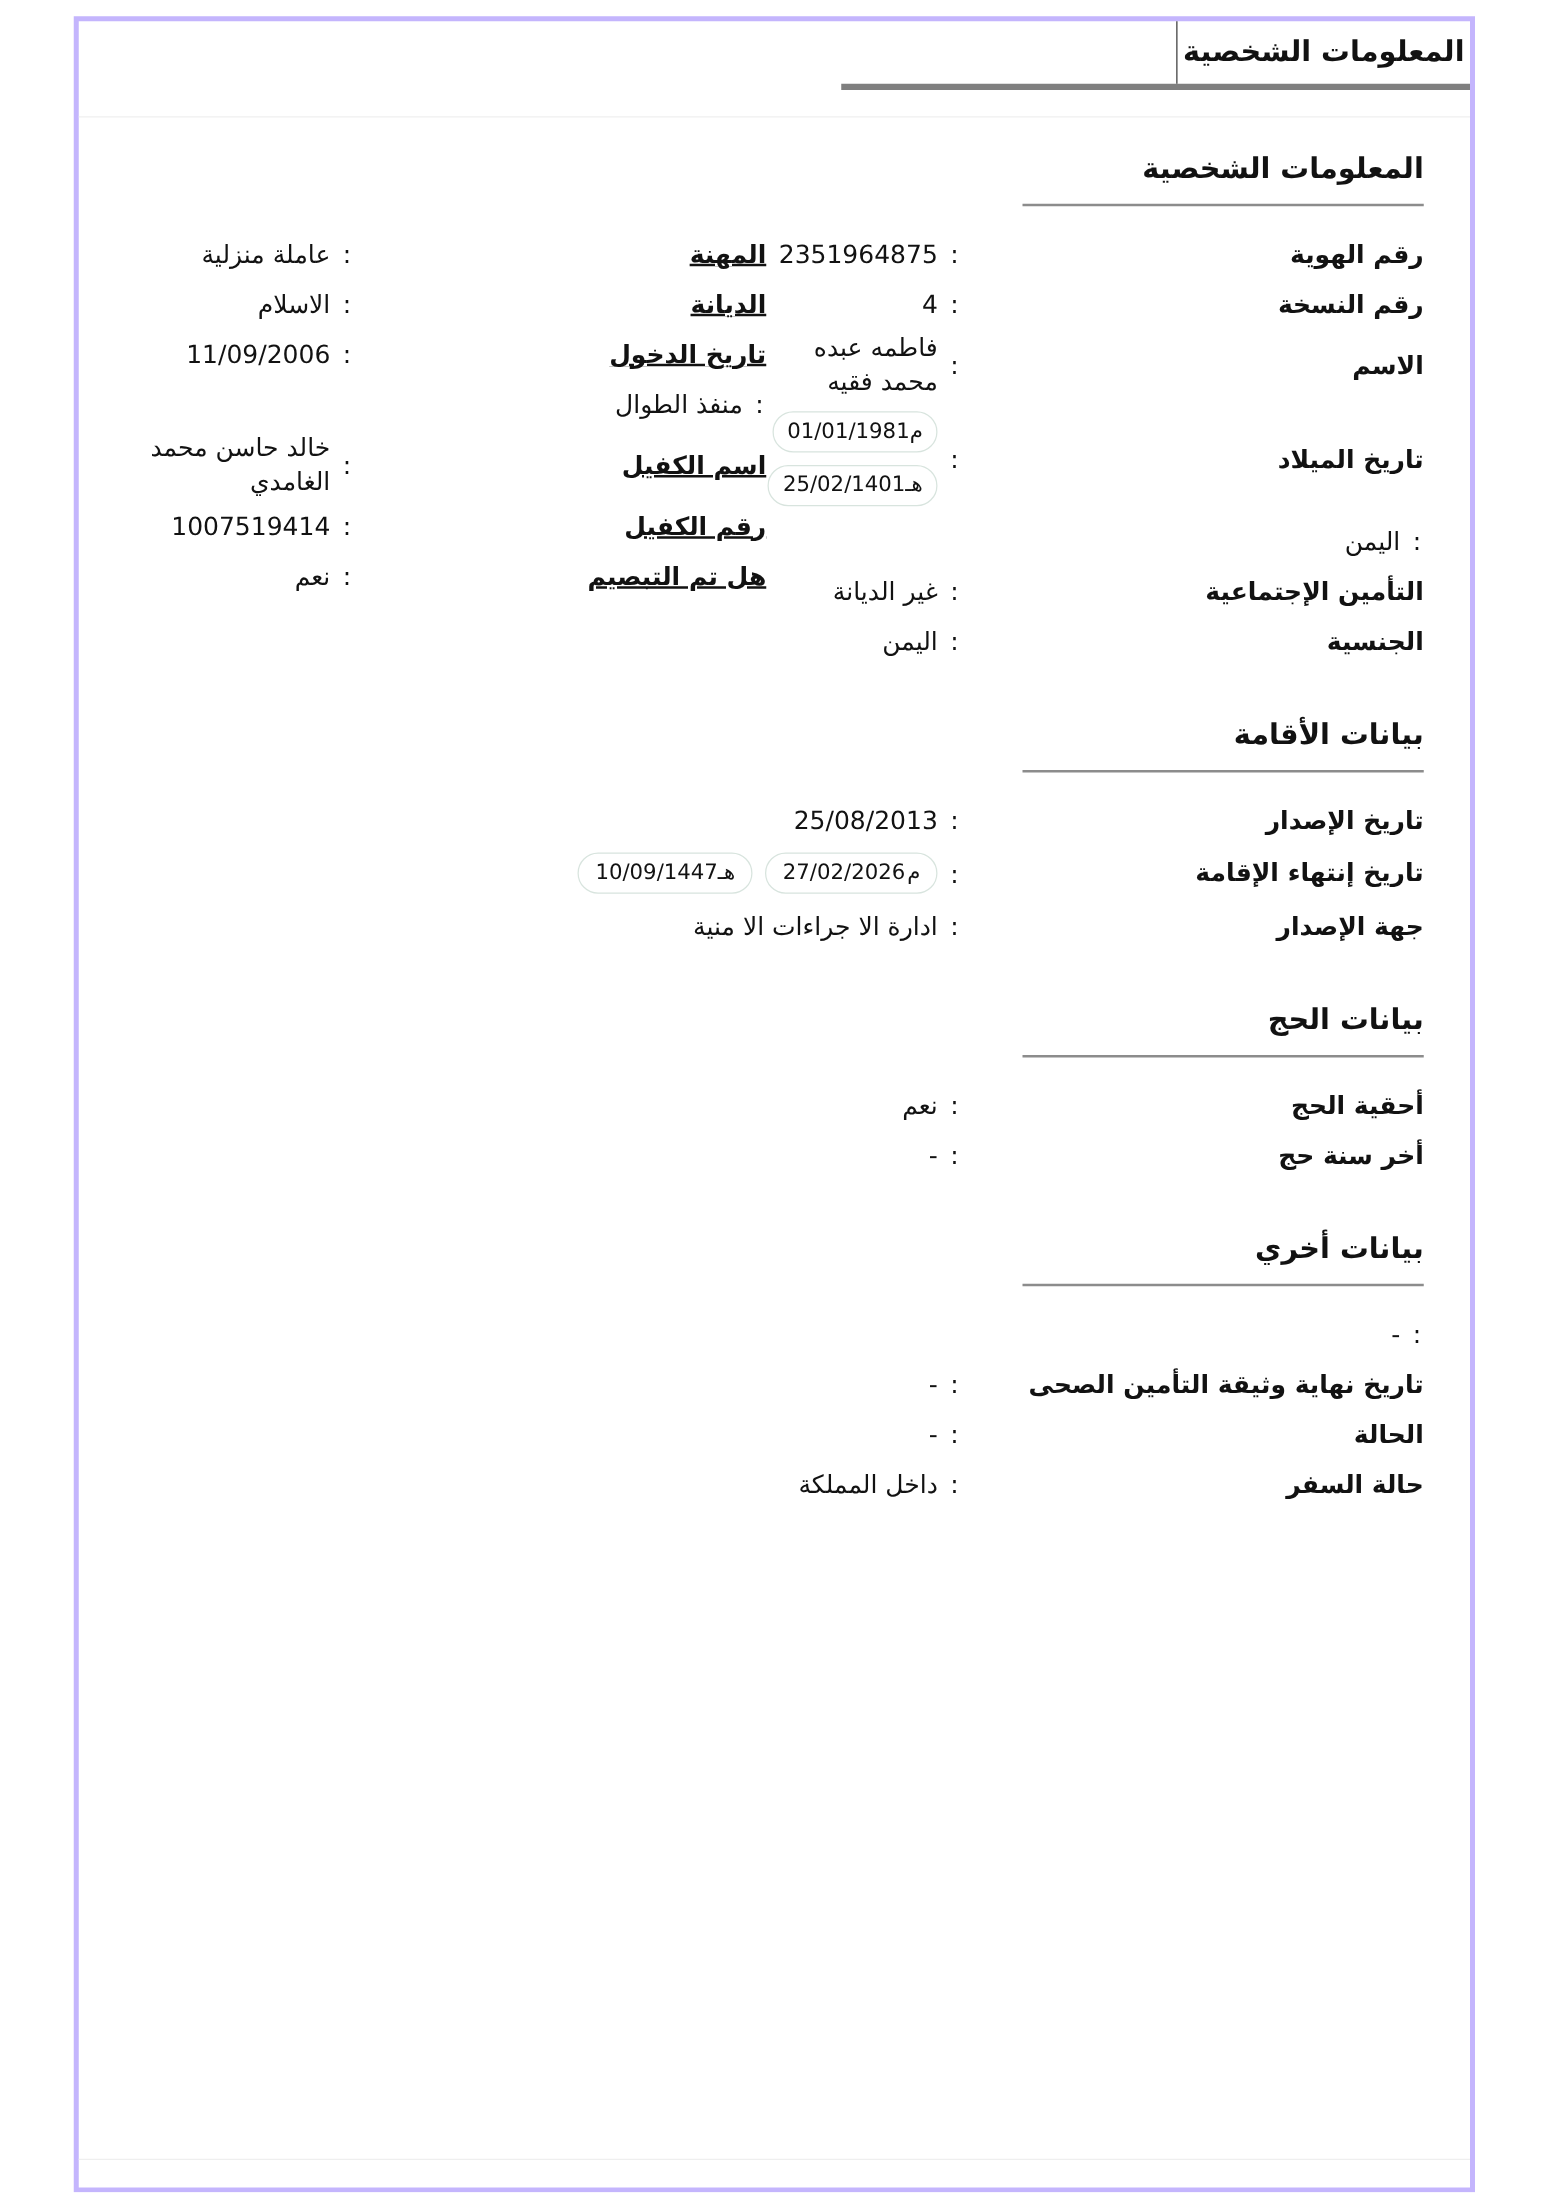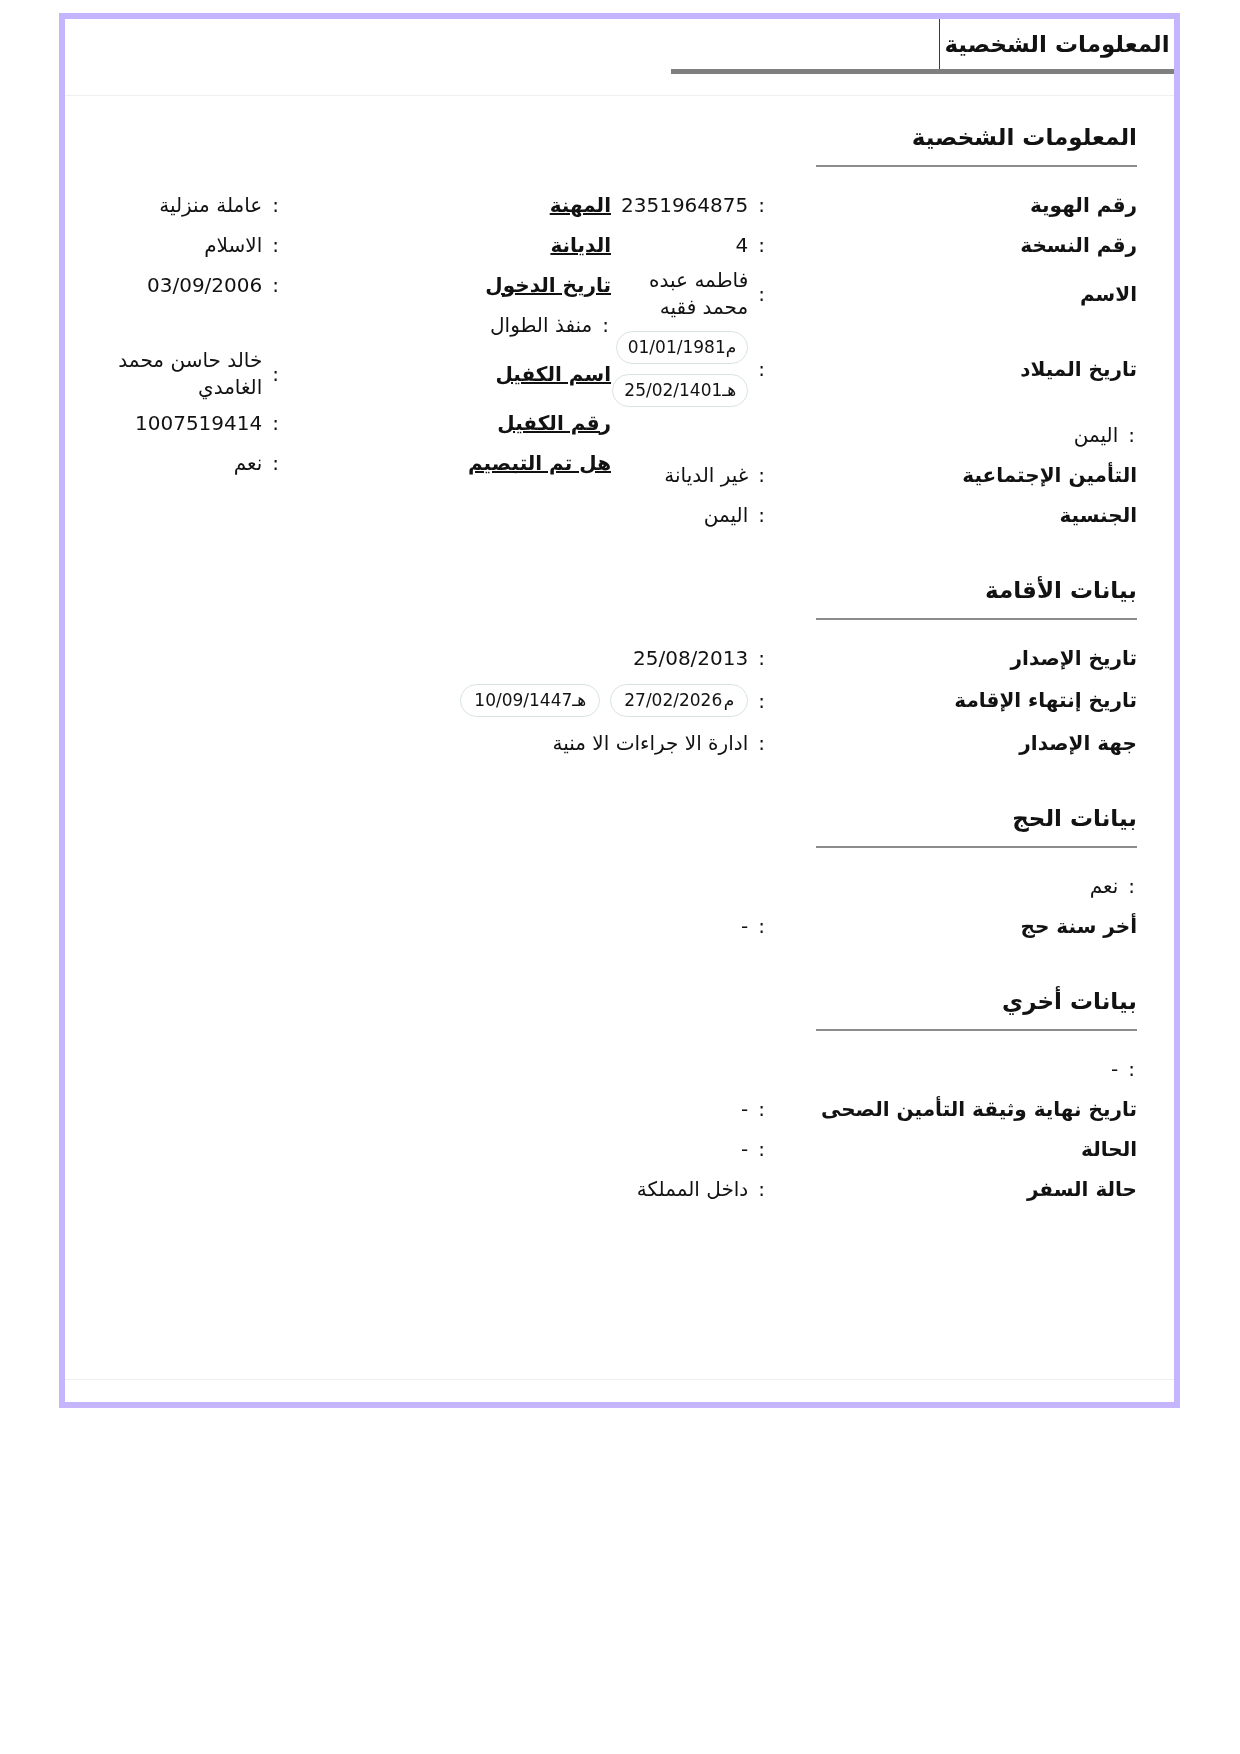--- a/index.html
+++ b/index.html
@@ -1,19 +1,19 @@
 <!DOCTYPE html>
 <html lang="ar"><head>
 <meta charset="utf-8">
 <style>
   html,body{margin:0;padding:0;background:#ffffff;}
   body{font-family:"DejaVu Sans",sans-serif;color:#121212;}
   .page{position:relative;width:1240px;height:1754px;background:#ffffff;overflow:hidden;}
-  .card{position:absolute;left:59px;top:13px;width:1121px;height:1395px;background:#ffffff;
-        border:6px solid #c4b5fd;box-sizing:border-box;direction:rtl;}
+  .card{position:absolute;left:59px;top:13px;width:1121px;height:1741px;background:#ffffff;
+        border:4px solid #c4b5fd;box-sizing:border-box;direction:rtl;}
   
   .tab-strip{height:50px;display:flex;}
   .tab{width:234px;display:flex;align-items:center;justify-content:center;
        font-weight:bold;font-size:23px;border-left:1px solid #3c3c3c;white-space:nowrap;overflow:hidden;}
   .tab-underline{height:5px;background:#7f7f7f;width:503px;margin-left:auto;}
   .header-sep{height:1px;background:#efefef;margin-top:21px;}
   
   .content{padding:0 37px 0 36px;}
   .sec-title{font-size:23px;font-weight:bold;margin:40px 0 0;line-height:30px;}
   .sec-title.first{margin-top:26px;}
@@ -108,21 +108,21 @@
             <span class="value">عاملة منزلية</span>
           </div>
           <div class="field">
             <span class="label">الديانة</span>
             <span class="colon">:</span>
             <span class="value">الاسلام</span>
           </div>
           <div class="field">
             <span class="label">تاريخ الدخول</span>
             <span class="colon">:</span>
-            <span class="value">03/09/2006</span>
+            <span class="value">11/09/2006</span>
           </div>
           <div class="field">
             <span class="colon">:</span>
             <span class="value">منفذ الطوال</span>
           </div>
           <div class="field">
             <span class="label">اسم الكفيل</span>
             <span class="colon">:</span>
             <span class="value">خالد حاسن محمد الغامدي</span>
           </div>
@@ -167,20 +167,21 @@
           <span class="label">جهة الإصدار</span>
           <span class="colon">:</span>
           <span class="value">ادارة الا جراءات الا منية</span>
         </div>
       </div>
 
       <div class="sec-title">بيانات الحج</div>
       <div class="sec-rule"></div>
       <div class="fields">
         <div class="field">
+          <span class="label">أحقية الحج</span>
           <span class="colon">:</span>
           <span class="value">نعم</span>
         </div>
         <div class="field">
           <span class="label">أخر سنة حج</span>
           <span class="colon">:</span>
           <span class="value">-</span>
         </div>
       </div>
 

